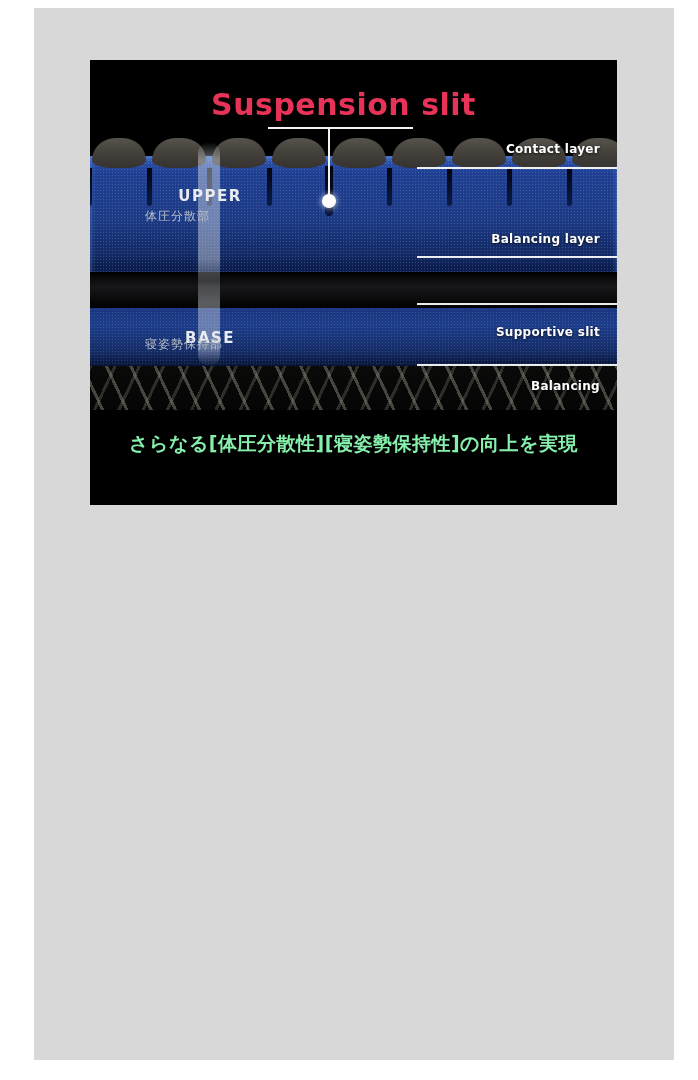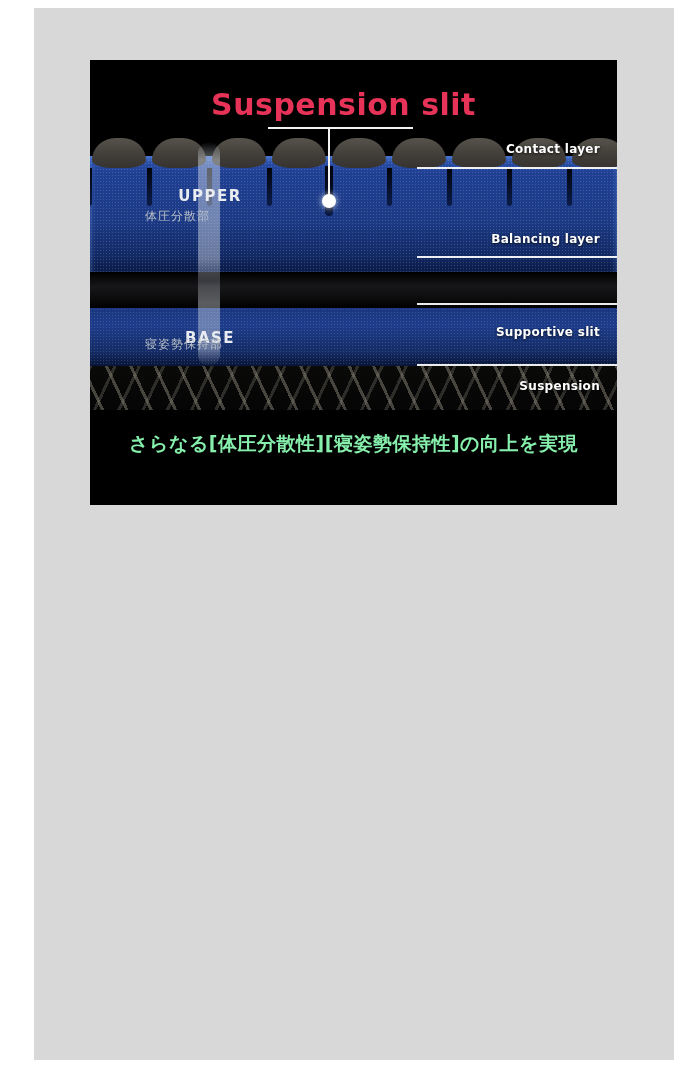--- a/index.html
+++ b/index.html
@@ -114,18 +114,18 @@
     <div class="zone-label base-label">BASE</div>
     <div class="zone-sub base-sub">寝姿勢保持部</div>
 
     <div class="layer-label ll-contact">Contact layer</div>
     <div class="sep-line sep-1"></div>
     <div class="layer-label ll-balancing">Balancing layer</div>
     <div class="sep-line sep-2"></div>
     <div class="sep-line sep-3"></div>
     <div class="layer-label ll-supportive">Supportive slit</div>
     <div class="sep-line sep-4"></div>
-    <div class="layer-label ll-aircyclone">Suspension</div>
+    <div class="layer-label ll-aircyclone">Balancing</div>
 
     <div class="diagram-caption" style="color:#86efac">さらなる[体圧分散性][寝姿勢保持性]の向上を実現</div>
   </div>
 
 </div>
 
 </body></html>

